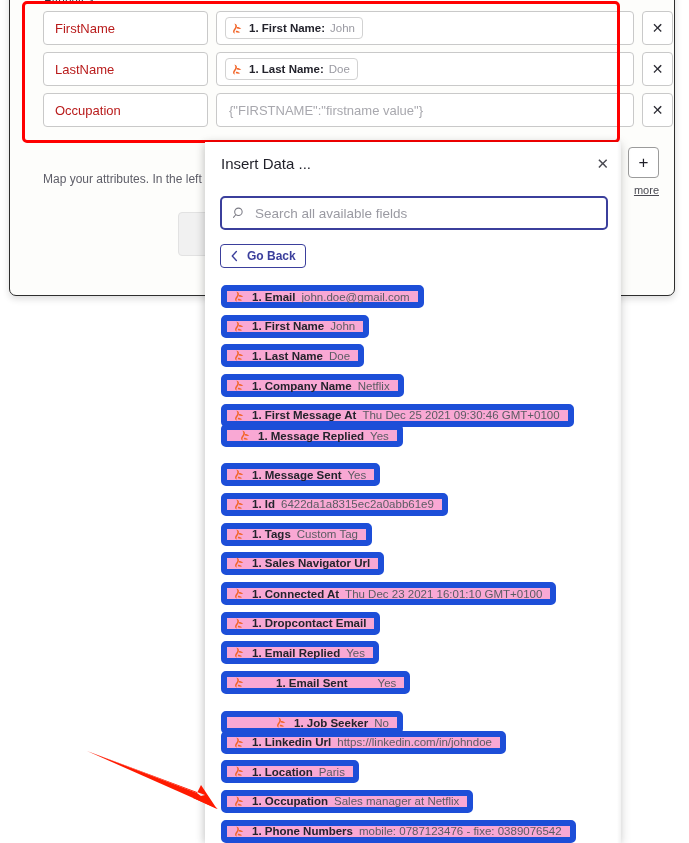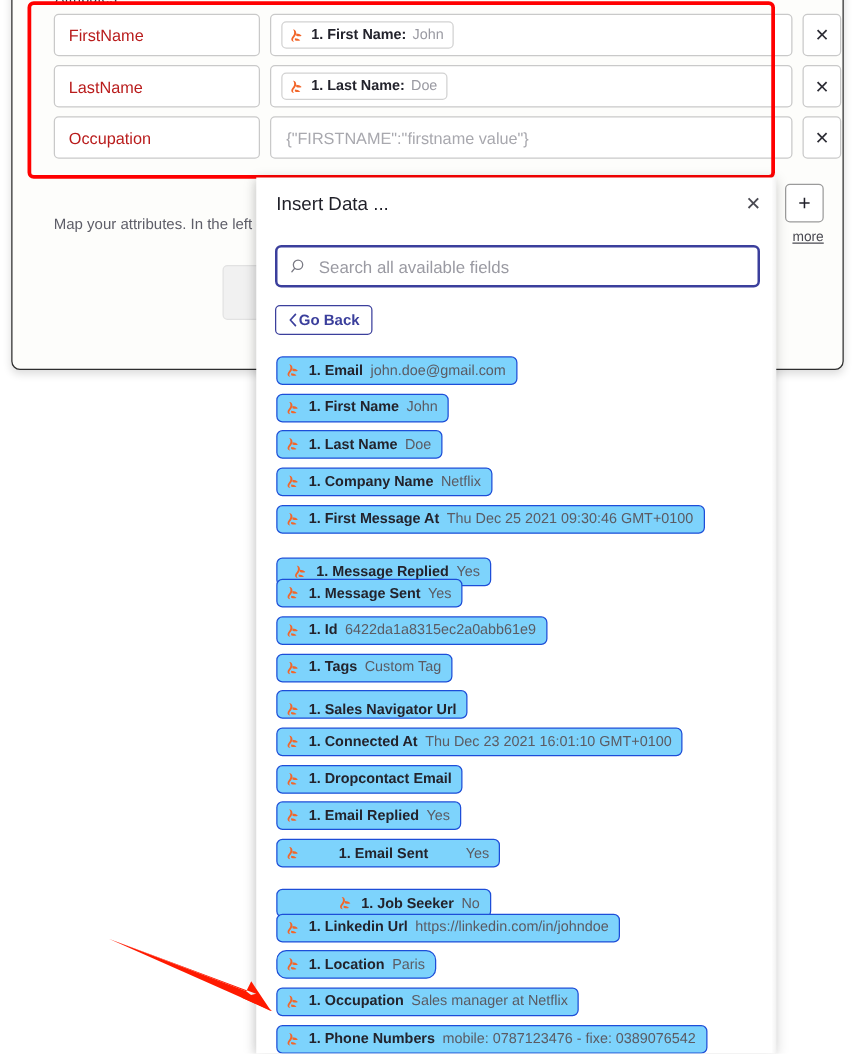--- a/index.html
+++ b/index.html
@@ -263,21 +263,21 @@
     top: 102px;
     height: 24px;
     border: 1px solid #3b3f9c;
     border-radius: 4px;
     background: #ffffff;
     color: #3b3f9c;
     font-size: 12px;
     font-weight: bold;
     display: inline-flex;
     align-items: center;
-    gap: 0;
+    gap: 8px;
     padding: 0 9px;
     cursor: pointer;
   }
 
   
   .field-list {
     position: absolute;
     left: 0;
     top: 140px;
     width: 416px;
@@ -285,23 +285,23 @@
     overflow: hidden;
   }
   .field-item {
     position: absolute;
     left: 16px;
     height: 23px;
     display: inline-flex;
     align-items: center;
     gap: 6px;
     padding: 0 8px 0 6px;
-    border: 1px solid #1d4ed8;
+    border: 6px solid #1d4ed8;
     border-radius: 5px;
-    background: #7dd3fc;
+    background: #f9a8d4;
     font-size: 11.5px;
     white-space: nowrap;
     cursor: pointer;
   }
   .field-item .fi-label { color: #23232c; font-weight: bold; }
   .field-item .fi-value { color: #5b5b63; font-weight: normal; }
 
   
   .merge-icon { flex: 0 0 auto; display: block; }
 
@@ -454,21 +454,21 @@
         </div>
         <div class="field-item" style="top: 121.8px;">
           <svg class="merge-icon" width="13" height="13" viewBox="0 0 24 24">
             <path d="M7 3 C9 3 11 5 11 8 C11 11 9 13 7 16 C6 18 6 20 8 21 C5 21 3 19 4 16 C5 13 8 11 8 8 C8 5.5 7.5 4 6 3 Z" fill="#f2662a"></path>
             <path d="M11 9 C14 9 17 10 19 12 C17 13 14 13 11 12 Z" fill="#f2662a"></path>
             <path d="M9 16 C12 16 15 17 17 19 C15 20 12 20 9 19 Z" fill="#f2662a"></path>
           </svg>
           <span class="fi-label">1. First Message At</span>
           <span class="fi-value">Thu Dec 25 2021 09:30:46 GMT+0100</span>
         </div>
-        <div class="field-item" style="top: 164px; padding-left: 12px;">
+        <div class="field-item" style="top: 142px; padding-left: 12px;">
           <svg class="merge-icon" width="13" height="13" viewBox="0 0 24 24">
             <path d="M7 3 C9 3 11 5 11 8 C11 11 9 13 7 16 C6 18 6 20 8 21 C5 21 3 19 4 16 C5 13 8 11 8 8 C8 5.5 7.5 4 6 3 Z" fill="#f2662a"></path>
             <path d="M11 9 C14 9 17 10 19 12 C17 13 14 13 11 12 Z" fill="#f2662a"></path>
             <path d="M9 16 C12 16 15 17 17 19 C15 20 12 20 9 19 Z" fill="#f2662a"></path>
           </svg>
           <span class="fi-label">1. Message Replied</span>
           <span class="fi-value">Yes</span>
         </div>
         <div class="field-item" style="top: 181.2px;">
           <svg class="merge-icon" width="13" height="13" viewBox="0 0 24 24">
@@ -551,21 +551,21 @@
         </div>
         <div class="field-item" style="top: 448.5px;">
           <svg class="merge-icon" width="13" height="13" viewBox="0 0 24 24">
             <path d="M7 3 C9 3 11 5 11 8 C11 11 9 13 7 16 C6 18 6 20 8 21 C5 21 3 19 4 16 C5 13 8 11 8 8 C8 5.5 7.5 4 6 3 Z" fill="#f2662a"></path>
             <path d="M11 9 C14 9 17 10 19 12 C17 13 14 13 11 12 Z" fill="#f2662a"></path>
             <path d="M9 16 C12 16 15 17 17 19 C15 20 12 20 9 19 Z" fill="#f2662a"></path>
           </svg>
           <span class="fi-label">1. Linkedin Url</span>
           <span class="fi-value">https://linkedin.com/in/johndoe</span>
         </div>
-        <div class="field-item" style="top: 478.2px; border-radius: 8px;">
+        <div class="field-item" style="top: 478.2px;">
           <svg class="merge-icon" width="13" height="13" viewBox="0 0 24 24">
             <path d="M7 3 C9 3 11 5 11 8 C11 11 9 13 7 16 C6 18 6 20 8 21 C5 21 3 19 4 16 C5 13 8 11 8 8 C8 5.5 7.5 4 6 3 Z" fill="#f2662a"></path>
             <path d="M11 9 C14 9 17 10 19 12 C17 13 14 13 11 12 Z" fill="#f2662a"></path>
             <path d="M9 16 C12 16 15 17 17 19 C15 20 12 20 9 19 Z" fill="#f2662a"></path>
           </svg>
           <span class="fi-label">1. Location</span>
           <span class="fi-value">Paris</span>
         </div>
         <div class="field-item" style="top: 507.9px;">
           <svg class="merge-icon" width="13" height="13" viewBox="0 0 24 24">

